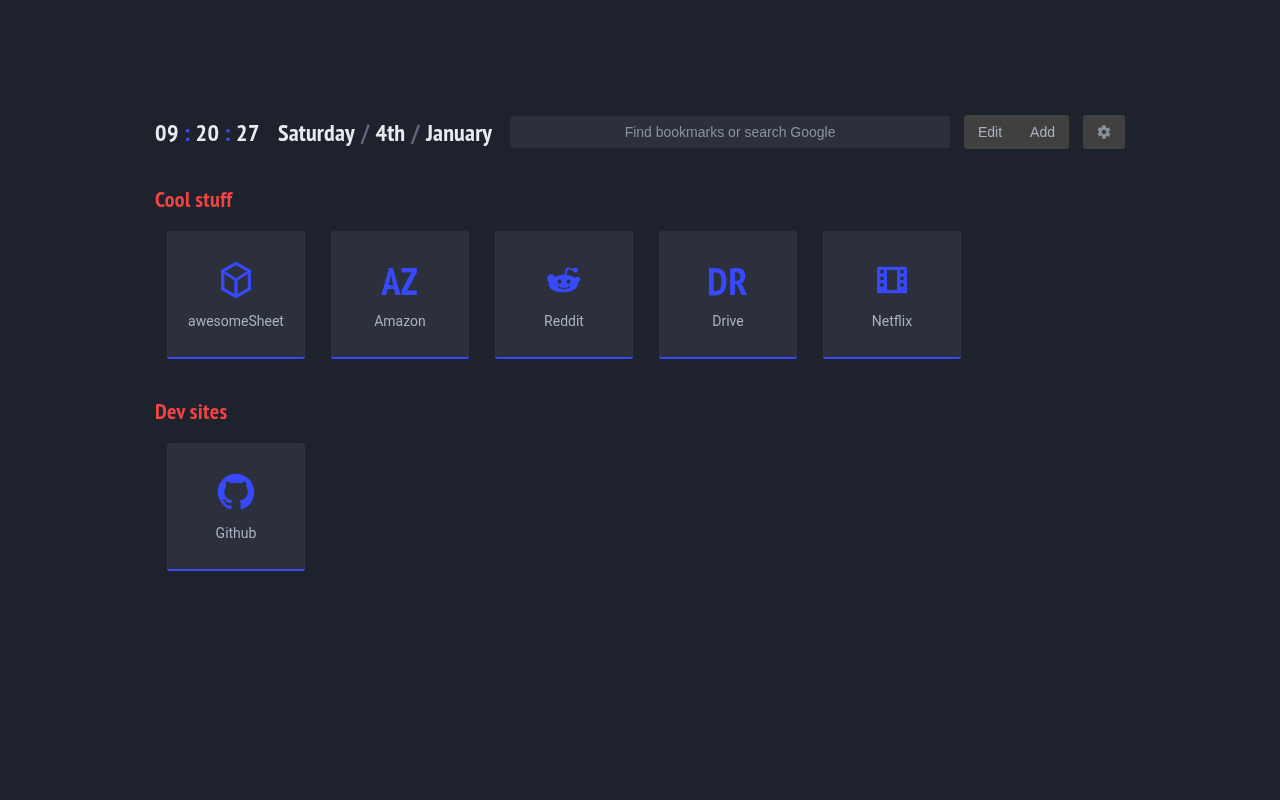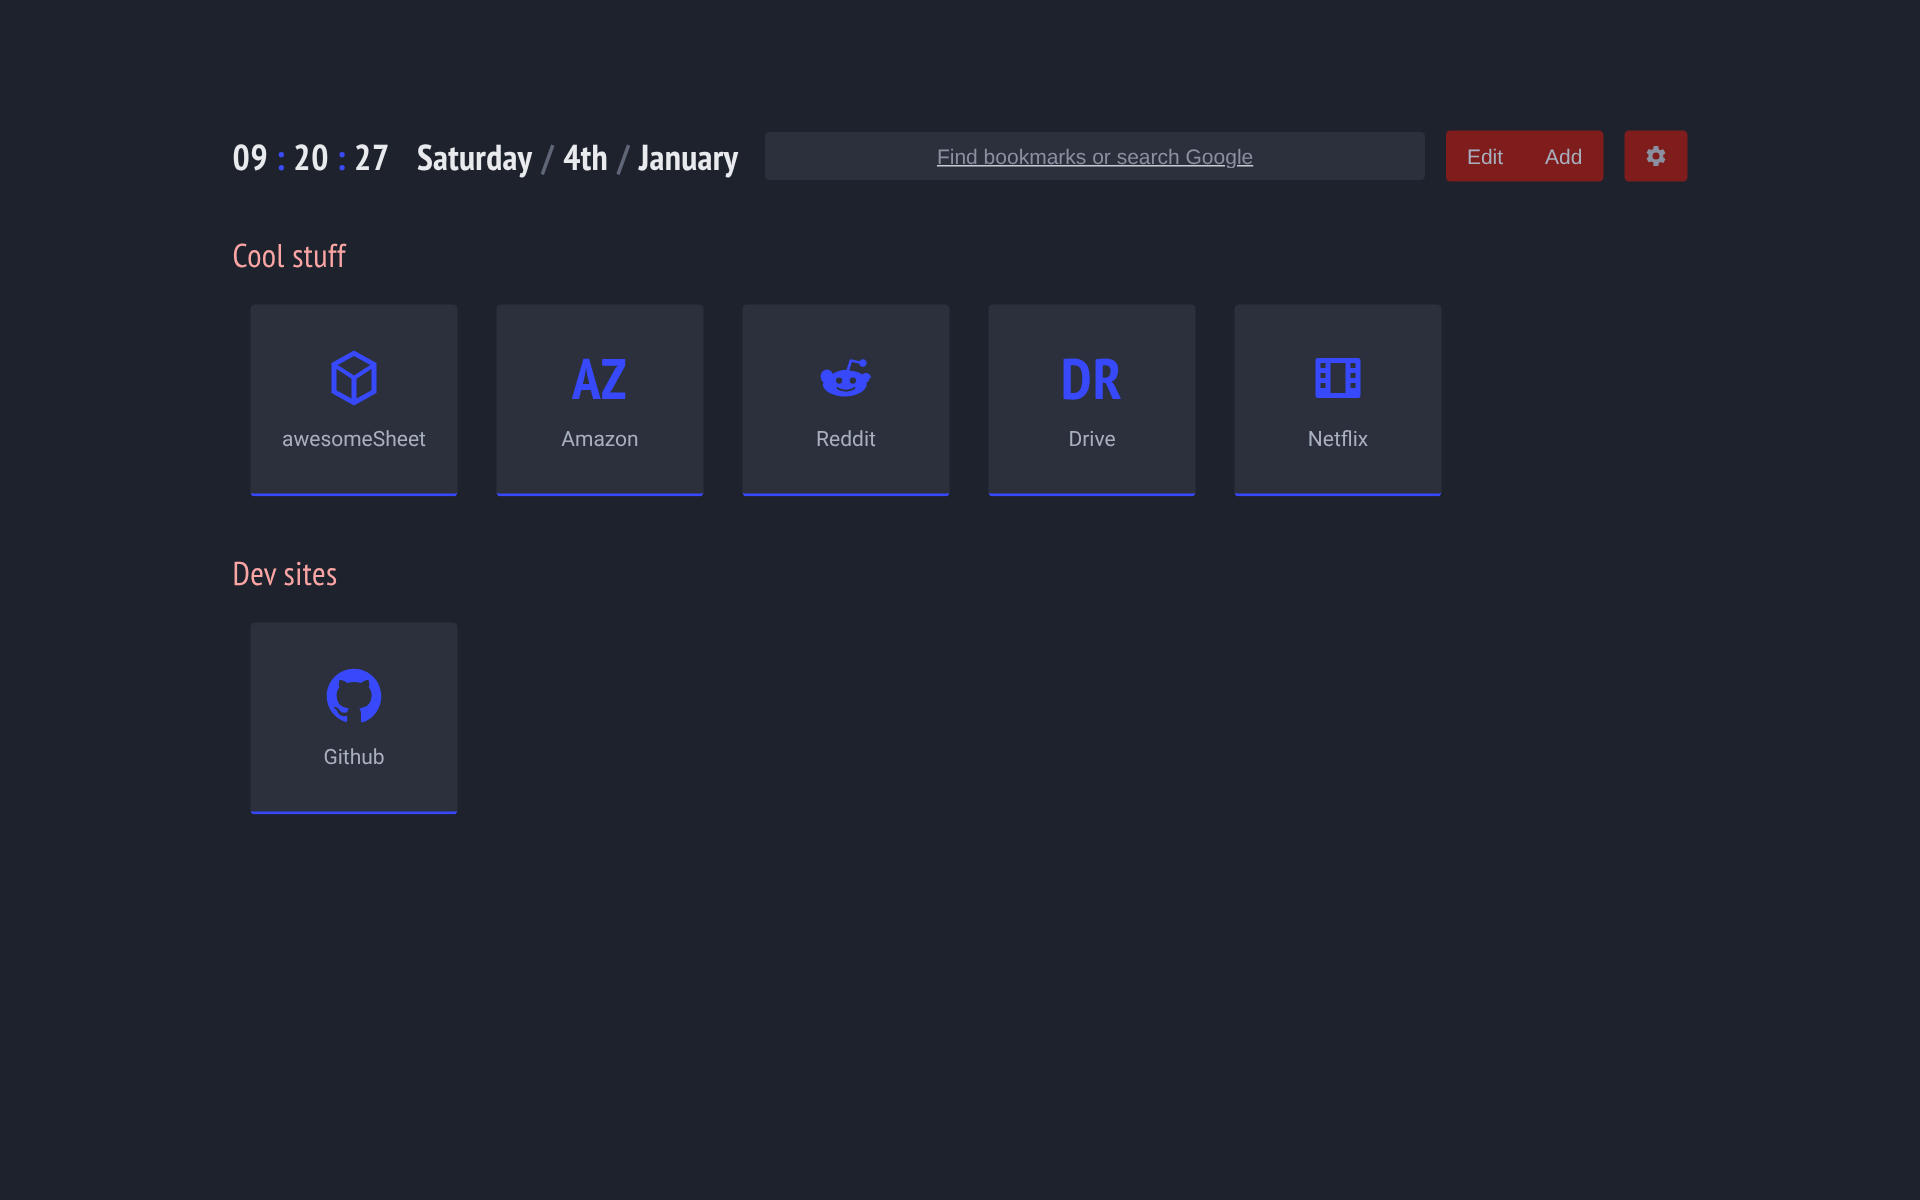--- a/index.html
+++ b/index.html
@@ -6,21 +6,21 @@
   html, body {
     width: 1280px; height: 800px;
     background: #1e222c;
     font-family: -apple-system, BlinkMacSystemFont, "Segoe UI", Roboto, "Helvetica Neue", Arial, sans-serif;
     color: #c7ccd6;
     overflow: hidden;
   }
   .container {
     width: 970px;
     margin: 0 auto;
-    padding-top: 87px;
+    padding-top: 115px;
   }
   .header {
     display: flex;
     align-items: center;
     gap: 14px;
     margin-bottom: 36px;
   }
   .clock {
     font-family: "Arial Narrow", "PT Sans Narrow", sans-serif;
     font-stretch: condensed;
@@ -51,26 +51,25 @@
   .search input {
     width: 100%;
     height: 32px;
     background: #2b303c;
     border: none;
     border-radius: 3px;
     color: #c7ccd6;
     font-size: 14px;
     text-align: center;
     outline: none;
-    text-decoration: underline;
   }
   .search input::placeholder { color: #8a90a0; }
   .btn-group {
     display: flex;
-    background: #7f1d1d;
+    background: #404040;
     border-radius: 3px;
     overflow: hidden;
     align-items: center;
     height: 34px;
   }
   .btn {
     background: transparent;
     border: none;
     color: #a8afbf;
     font-size: 14px;
@@ -86,22 +85,22 @@
     display: inline-block;
   }
   .swatch.grey  { background: #6c7384; }
   .swatch.accent{ background: #3749fb; }
   .icon-gear svg { width: 16px; height: 16px; fill: #8a90a0; display:block; }
 
   .section-title {
     font-family: "Arial Narrow", "PT Sans Narrow", sans-serif;
     font-stretch: condensed;
     font-size: 22px;
-    font-weight: 400;
-    color: #fca5a5;
+    font-weight: 700;
+    color: #ef4444;
     margin-bottom: 18px;
     letter-spacing: 0.3px;
   }
   .grid {
     display: grid;
     grid-template-columns: repeat(6, 1fr);
     gap: 14px;
     margin-bottom: 38px;
   }
   .tile {

